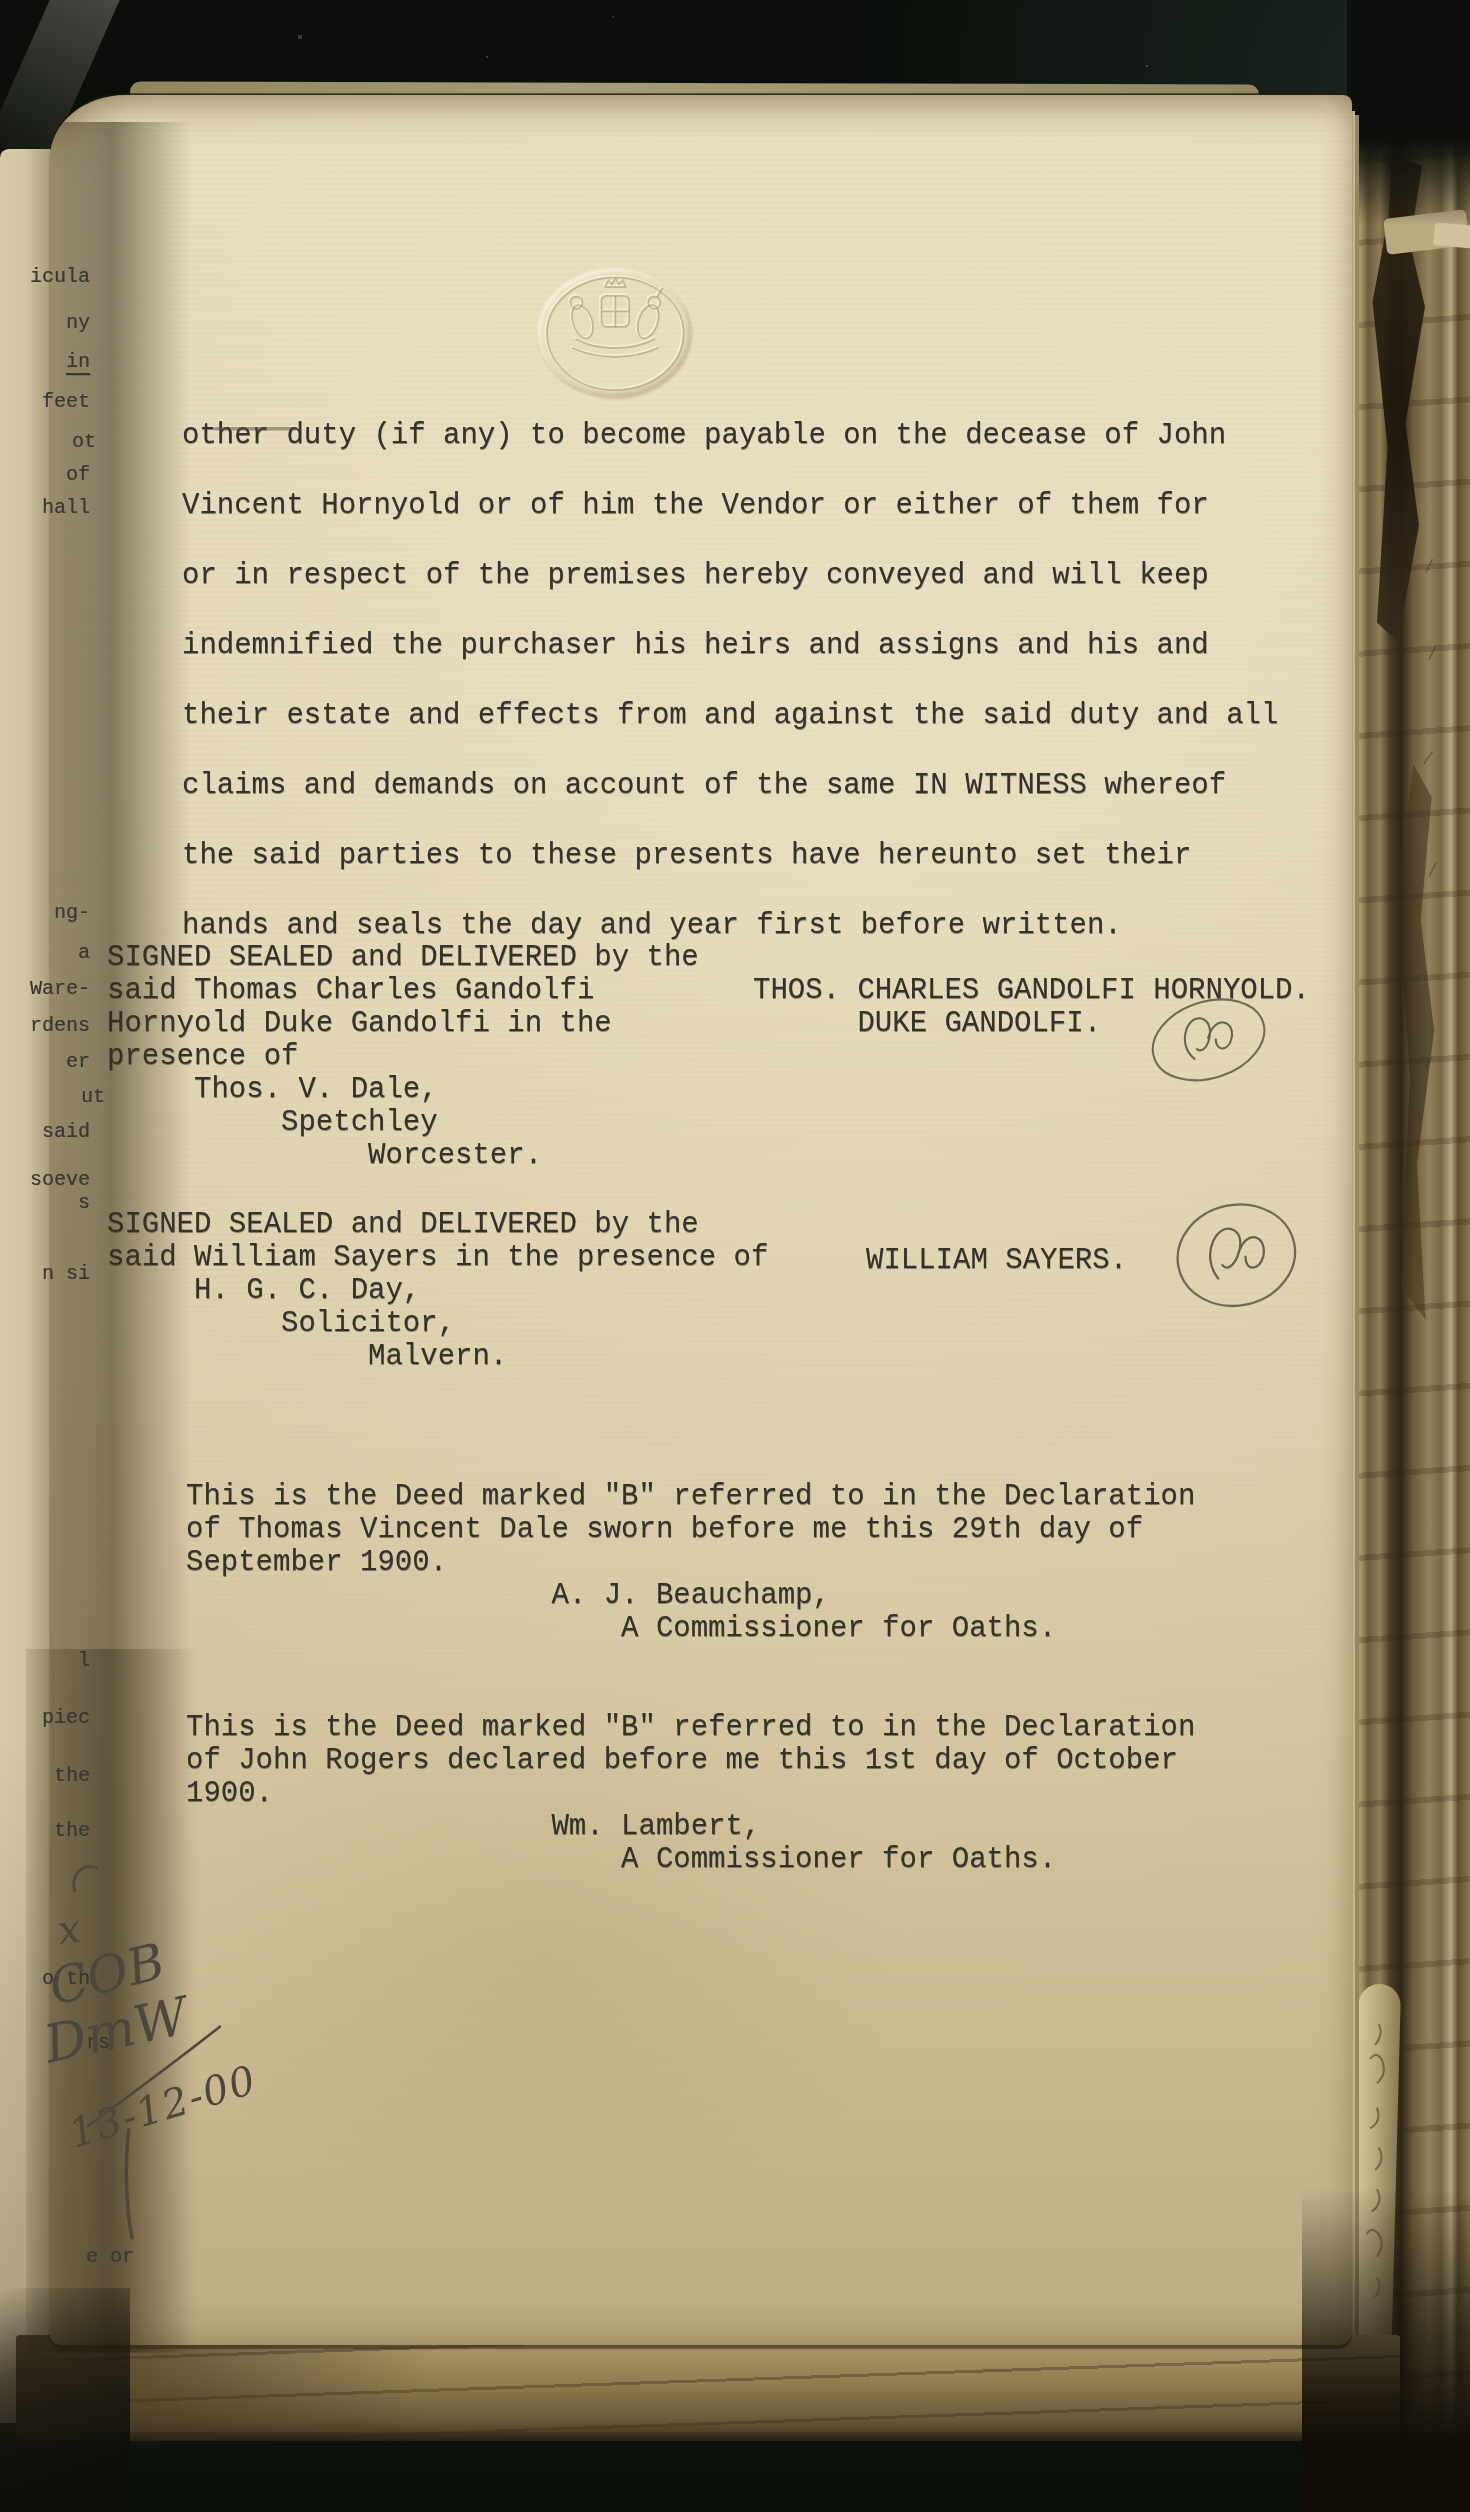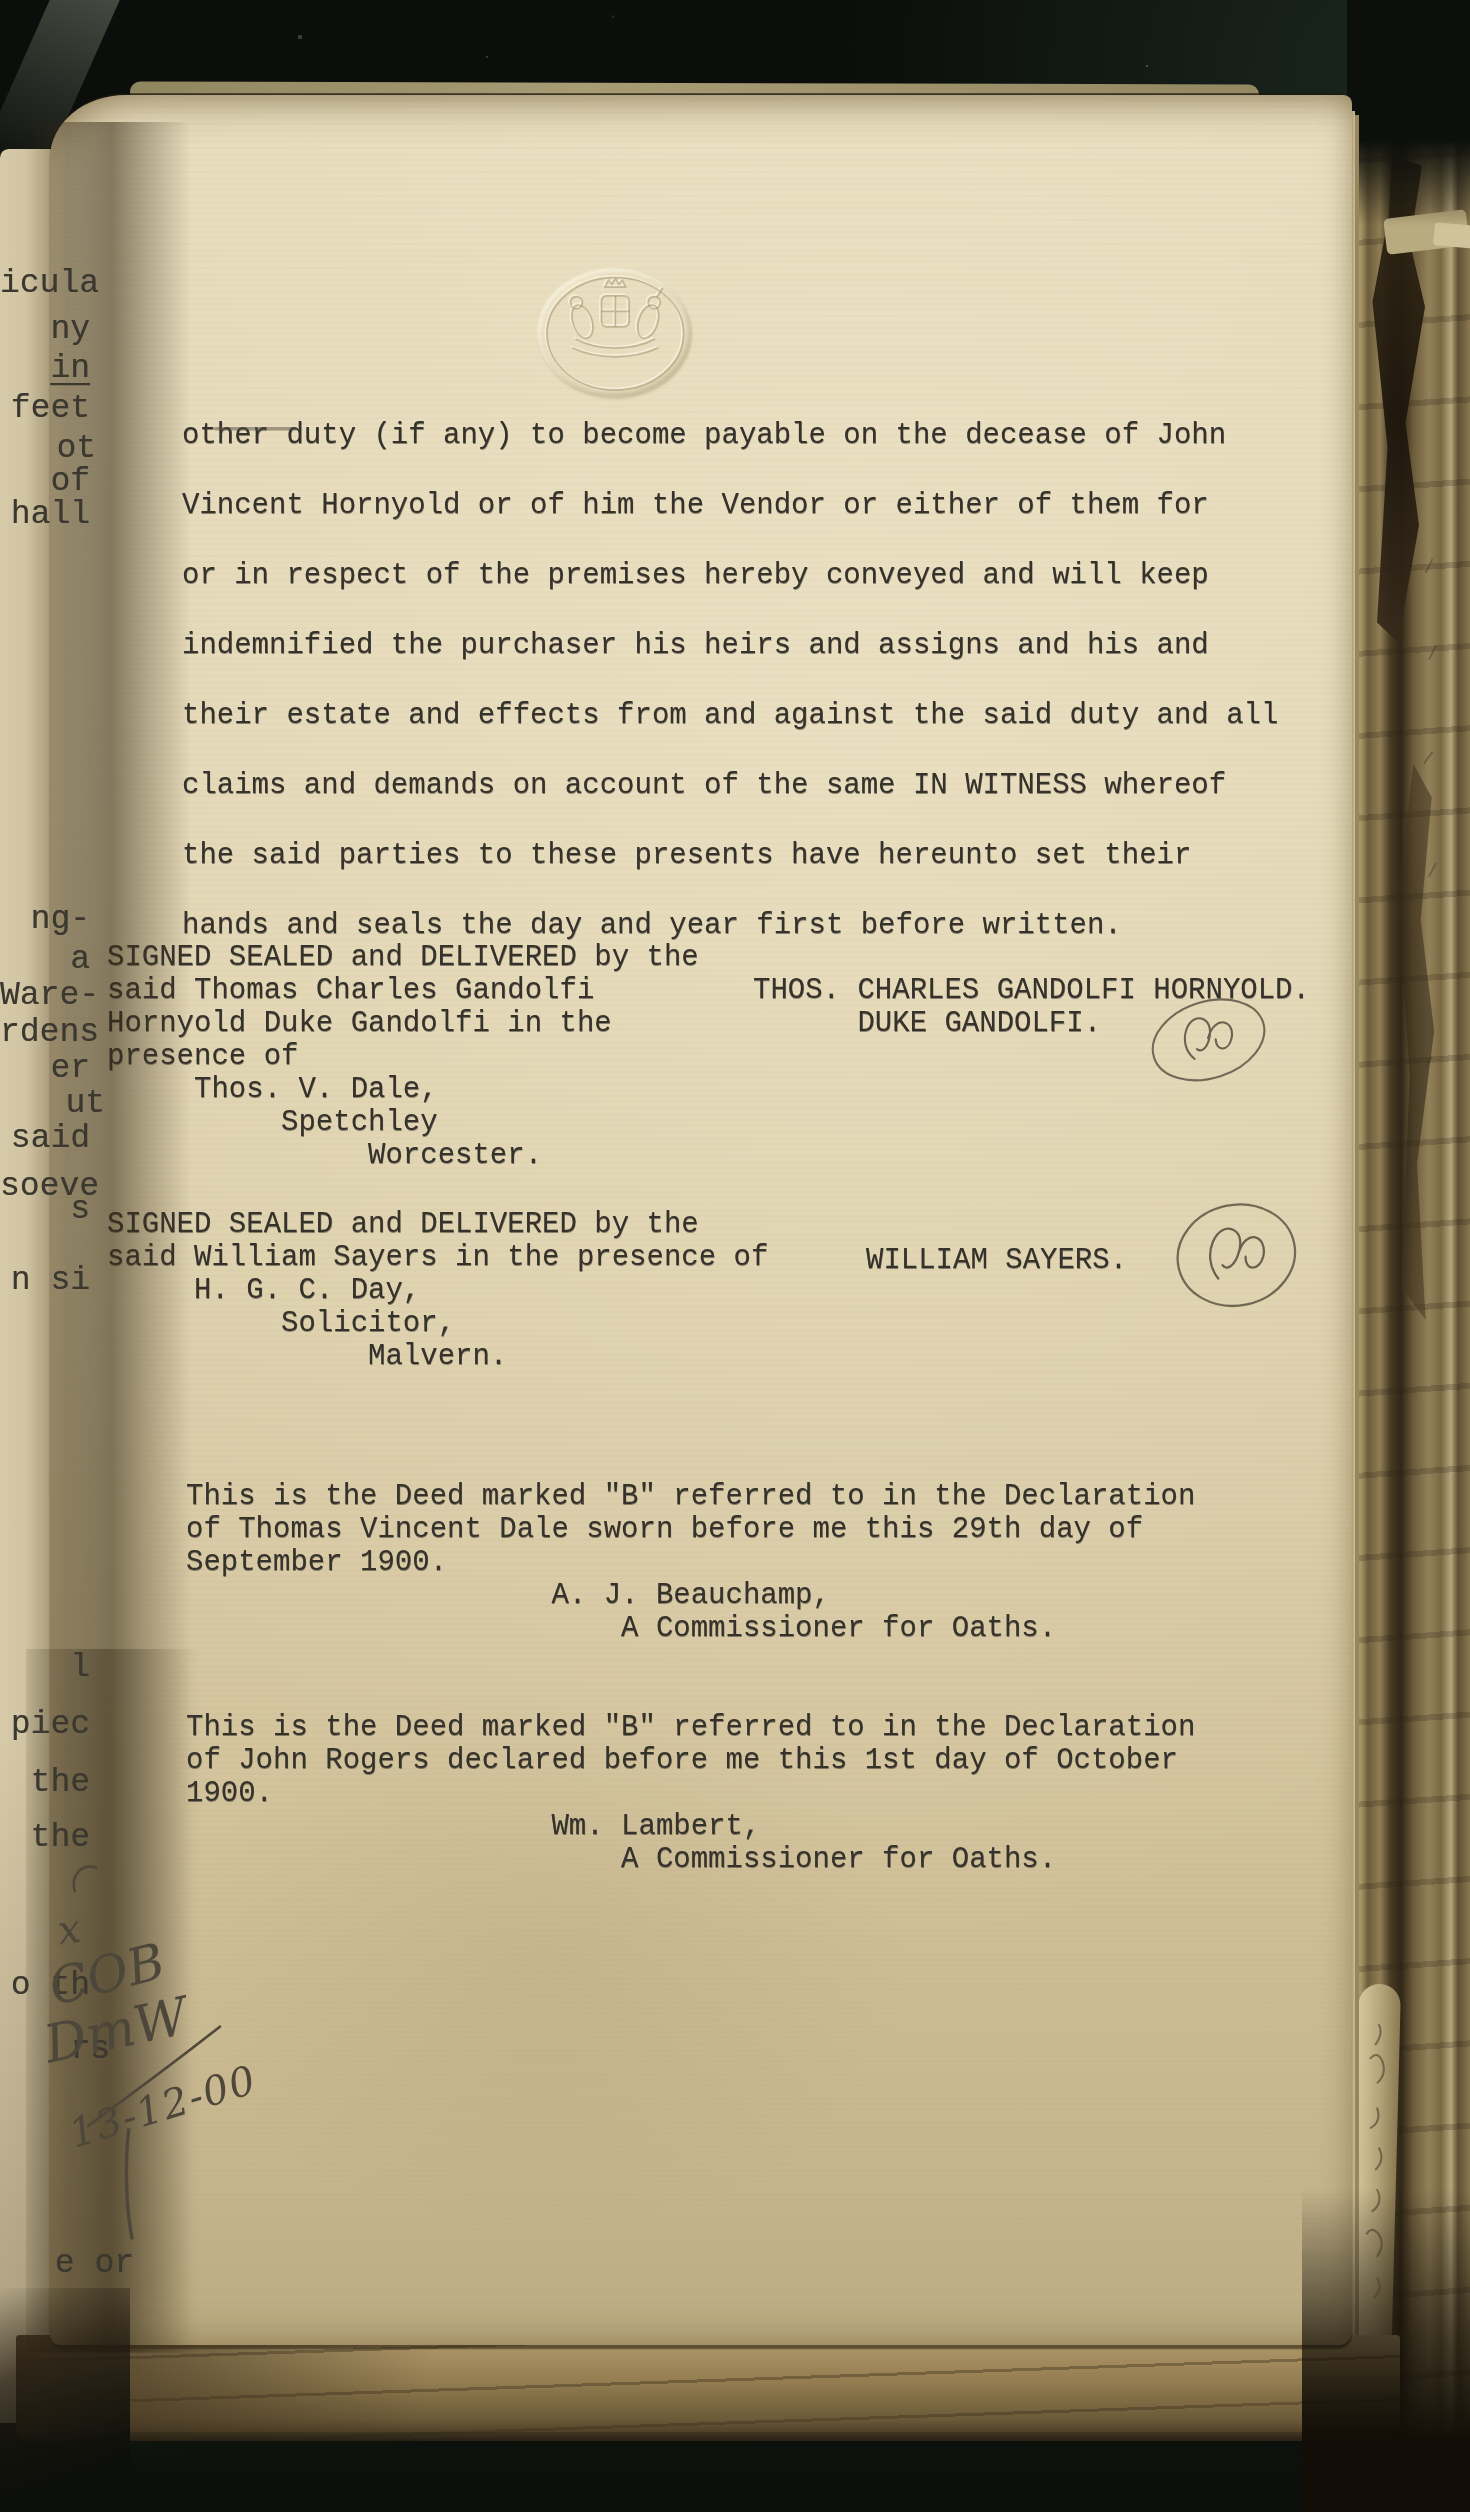--- a/index.html
+++ b/index.html
@@ -17,21 +17,21 @@
       939px 2488px 0 0 rgba(200,205,195,.22);}
   .tl-streak{position:absolute;left:15.6px;top:-26px;width:64px;height:217px;
     background:linear-gradient(180deg,rgba(120,124,112,.55),rgba(120,124,112,0));
     transform:rotate(24deg);}
   
   .prev-strip{position:absolute;left:0;top:149px;width:130px;height:2274px;
     background:
       linear-gradient(180deg,rgba(90,74,46,0) 70%,rgba(90,74,46,.35) 100%),
       linear-gradient(90deg,#d6caa9 0%,#cbbd99 45%,#b2a27b 72%,#7d6b47 100%);
     border-top-left-radius:8.7px;}
-  .frag{position:absolute;left:0;width:90px;text-align:right;font-size:33px;line-height:1;
+  .frag{position:absolute;left:0;width:90px;text-align:right;font-size:20px;line-height:1;
     color:#3b382f;white-space:pre;text-shadow:0.3px 0.4px 0.5px rgba(40,38,32,.5);}
   .frag.u{text-decoration:underline;text-underline-offset:6px;text-decoration-thickness:1.7px;}
   
   .gutter{position:absolute;left:26px;top:122px;width:165px;height:2231px;z-index:4;pointer-events:none;
     background:linear-gradient(90deg,rgba(40,32,16,0) 0%,rgba(48,38,19,.38) 25%,
       rgba(55,44,22,.55) 52%,rgba(62,50,27,.32) 72%,rgba(0,0,0,0) 100%);}
   .gutter2{position:absolute;left:26px;top:1649px;width:174px;height:703px;z-index:4;pointer-events:none;
     background:linear-gradient(90deg,rgba(35,27,13,.1) 0%,rgba(42,33,16,.35) 45%,rgba(0,0,0,0) 100%);}
   
   .rim{position:absolute;left:130px;top:83px;width:1129px;height:21px;background:linear-gradient(90deg,#8f865f,#a79c74 40%,#938861);

